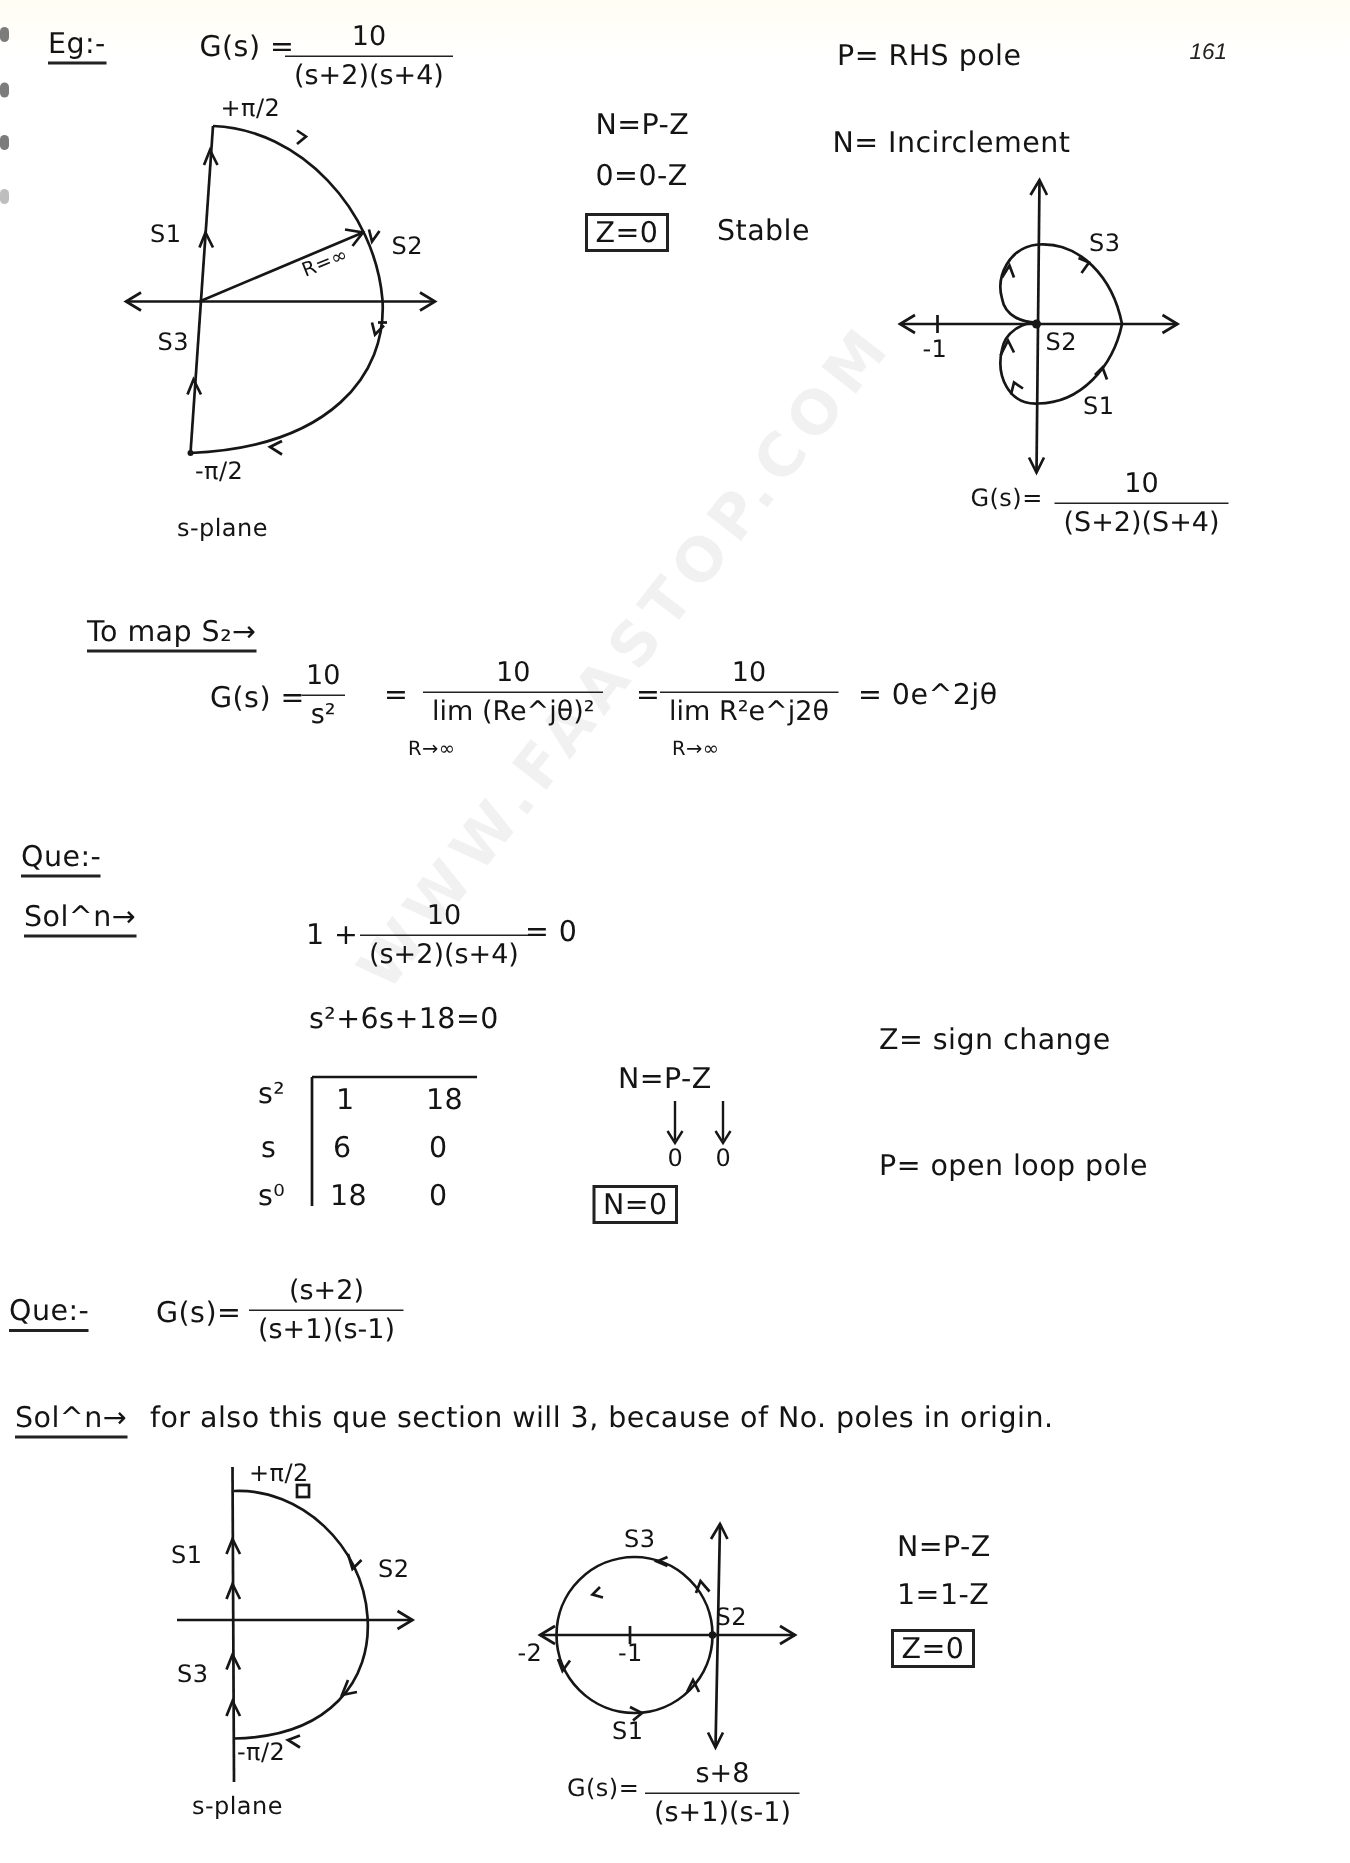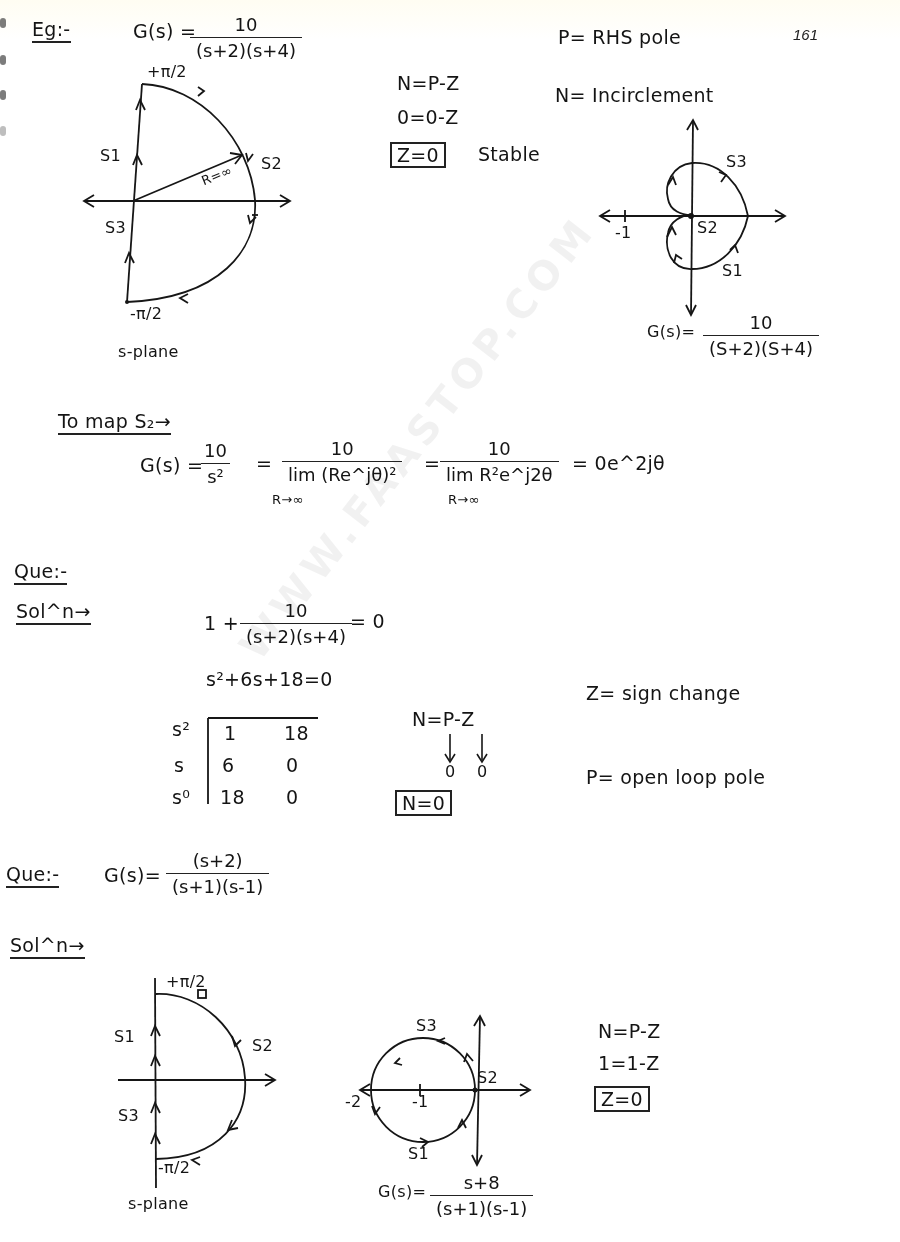--- a/index.html
+++ b/index.html
@@ -173,20 +173,21 @@
   <div class="hw" style="left:586px;top:682px;">Z= sign change</div>
   <div class="hw" style="left:586px;top:738px;margin-top:28px;">P= open loop pole</div>
 
   <div class="hw ul" style="left:6px;top:863px;">Que:-</div>
   <div class="hw" style="left:104px;top:864px;">G(s)=</div>
   <div class="frac" style="left:166px;top:850px;">
     <span class="num">(s+2)</span>
     <span class="den">(s+1)(s-1)</span>
   </div>
   <div class="hw ul" style="left:10px;top:934px;">Sol^n→</div>
+  <div class="hw" style="left:100px;top:934px;">for also this que section will 3, because of No. poles in origin.</div>
 
   <svg width="200" height="250" style="left:110px;top:970px;">
     <g stroke="#161616" stroke-width="1.8" fill="none">
       <line x1="45" y1="8" x2="46" y2="218"></line>
       <line x1="8" y1="110" x2="165" y2="110"></line>
       <polyline points="155,104 165,110 155,116"></polyline>
       <path d="M46,24 C90,22 132,60 135,108 C138,150 110,188 46,189"></path>
       <polyline points="41,66 45,56 50,66"></polyline>
       <polyline points="41,96 45,86 50,96"></polyline>
       <polyline points="41,143 45,133 50,143"></polyline>

